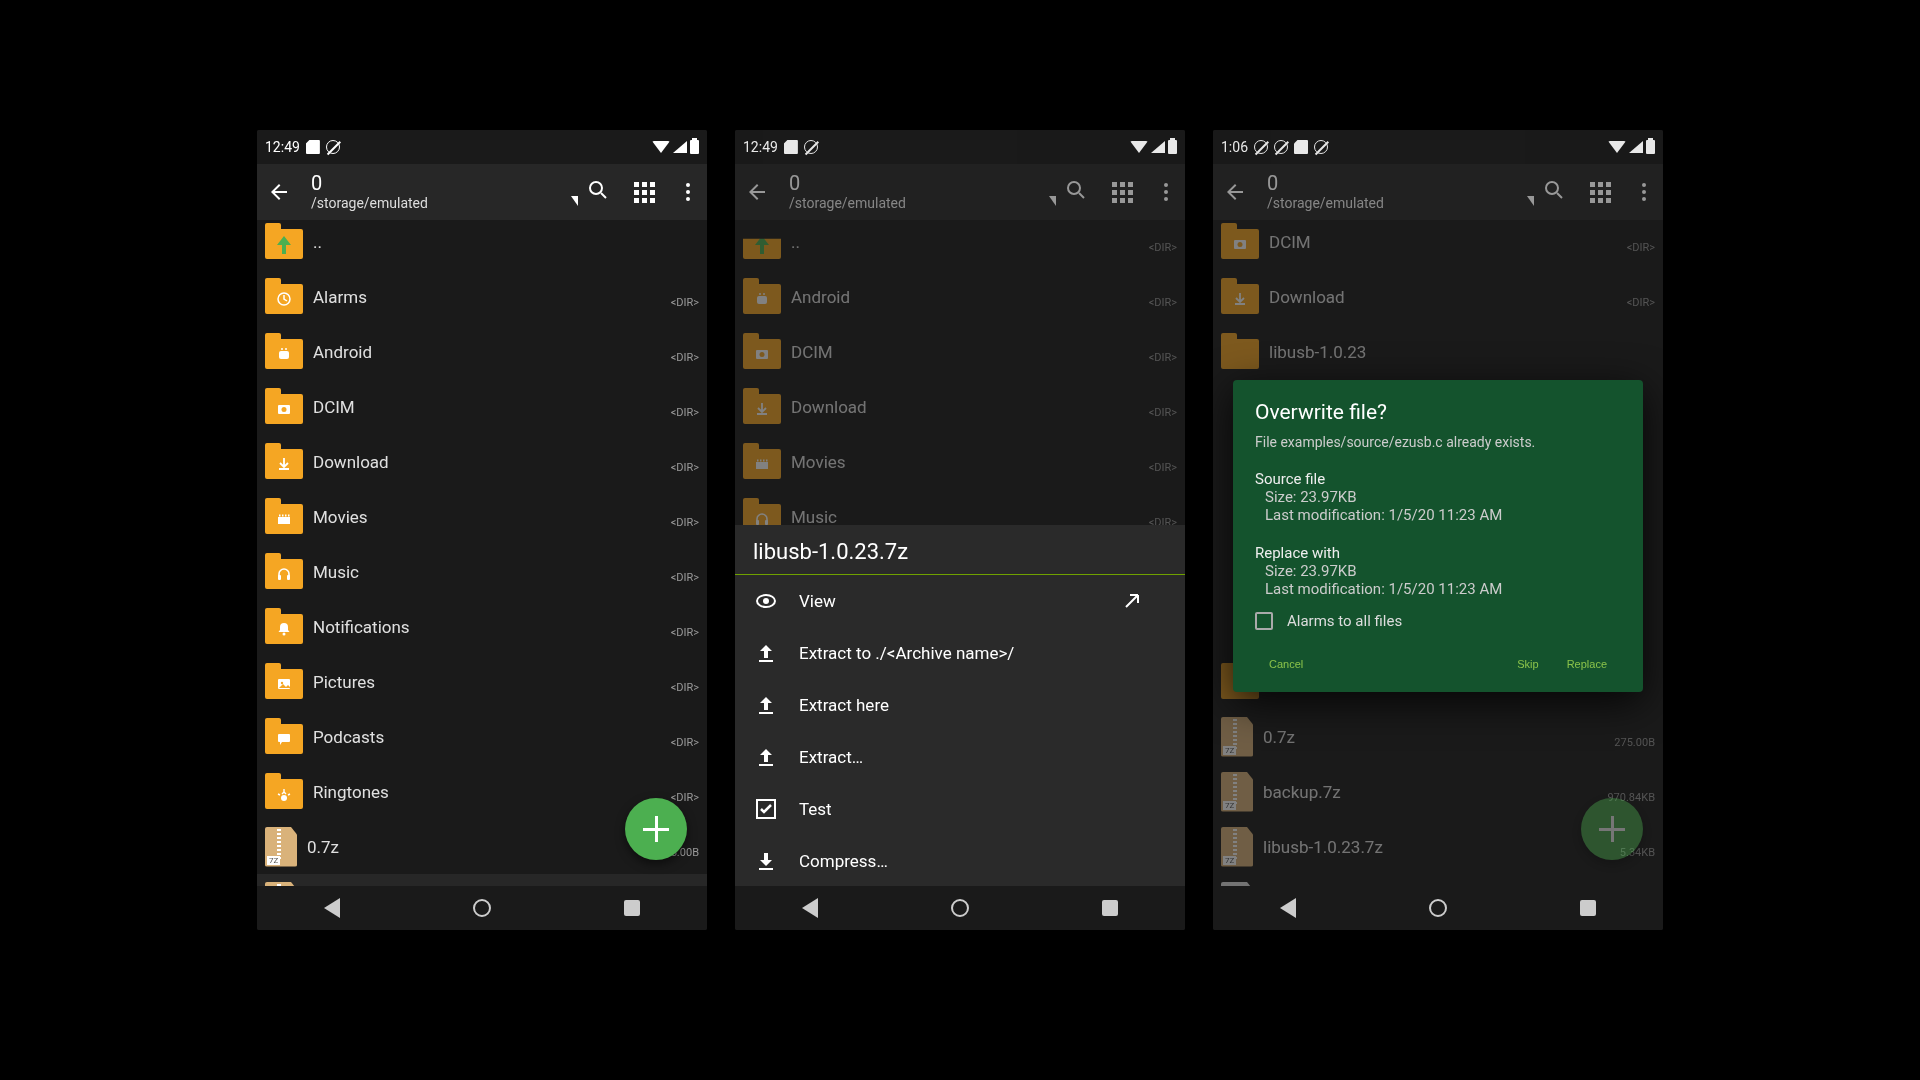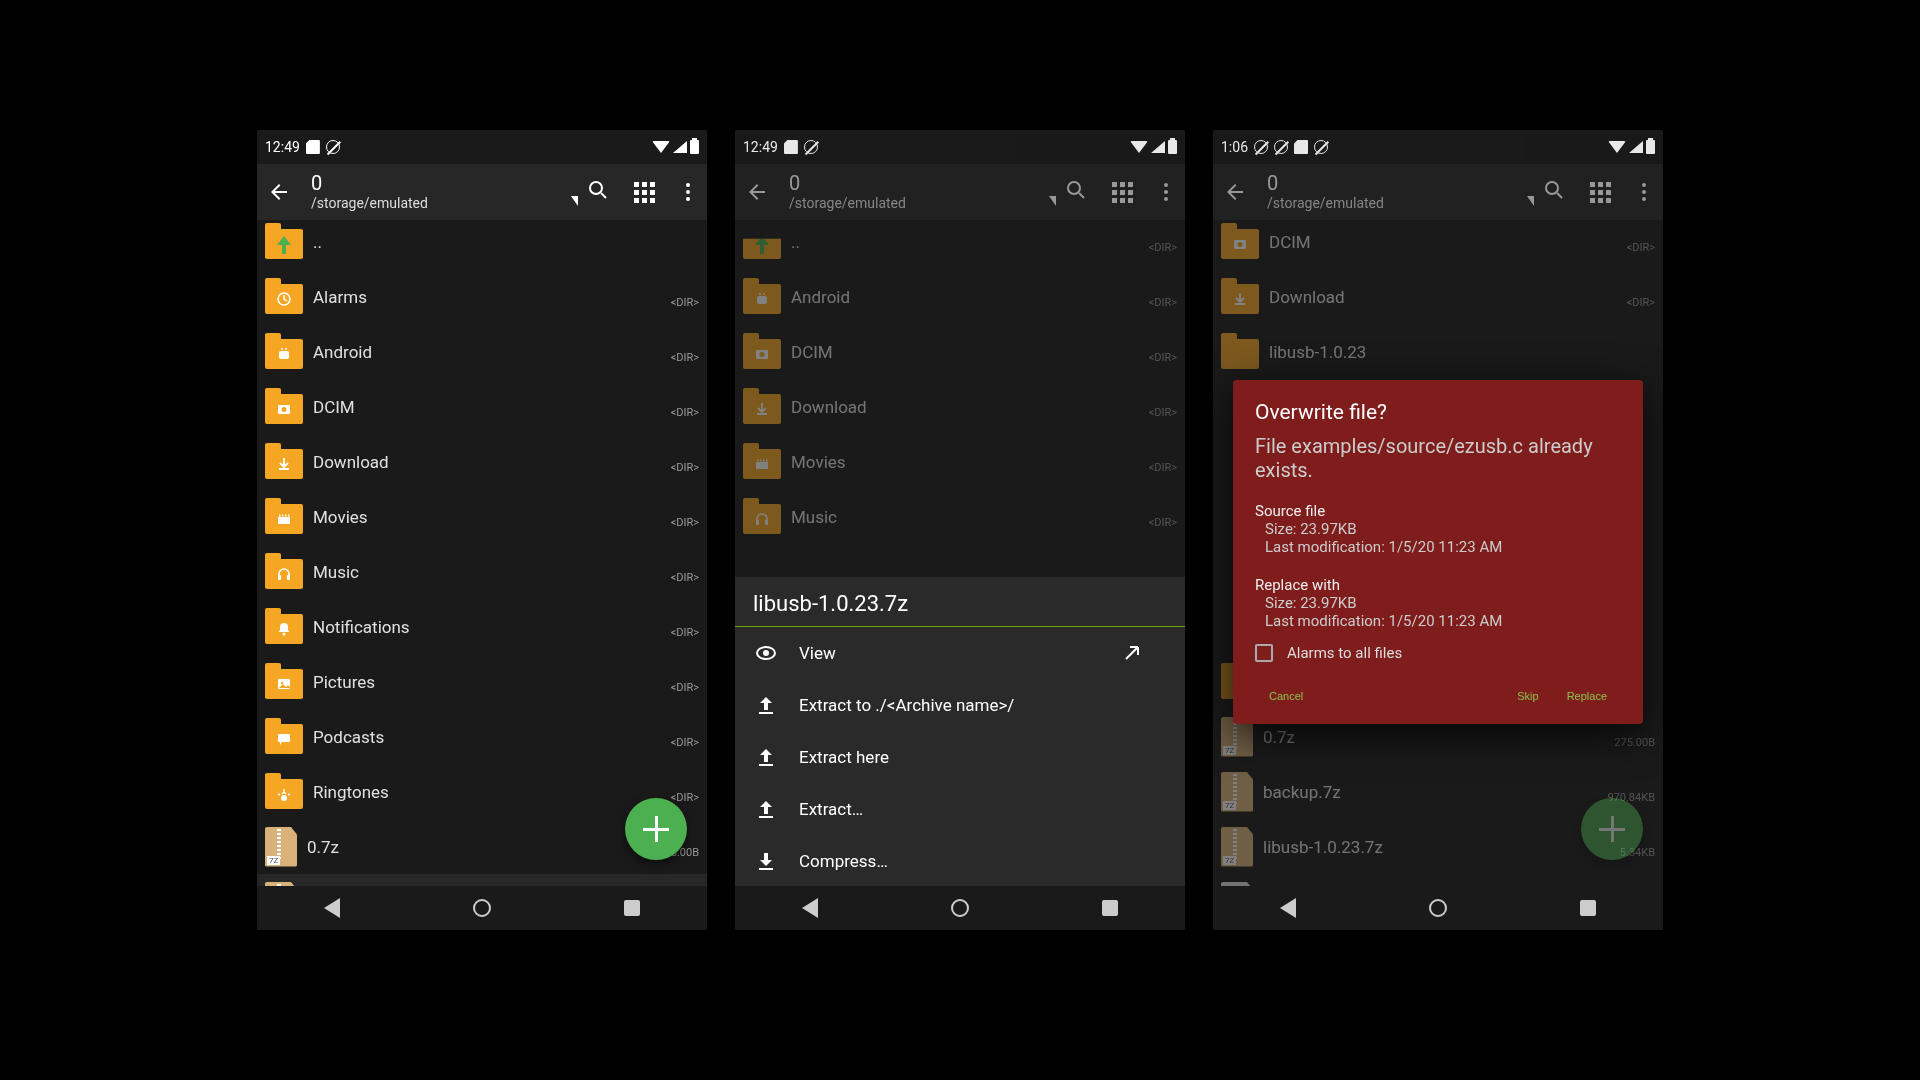--- a/index.html
+++ b/index.html
@@ -105,23 +105,23 @@
   .dim .list .row{opacity:.45;}
   .dim .appbar{opacity:.55;}
   .dim .statusbar{opacity:.9;}
   
   .sheet{position:absolute;left:0;right:0;bottom:43px;background:#2a2a2a;color:#fff;}
   .sheet-title{padding:14px 18px 10px;font-size:22px;border-bottom:1px solid #6fa100;}
   .sheet-row{height:52px;display:flex;align-items:center;padding:0 20px;font-size:17px;position:relative;}
   .sheet-row svg{width:22px;height:22px;fill:#fff;margin-right:22px;}
   .sheet-row .expand{position:absolute;right:20px;}
   
-  .dialog{position:absolute;left:20px;right:20px;top:250px;background:#7f1d1d;border-radius:4px;padding:20px 22px 14px;color:#ddd;box-shadow:0 10px 40px rgba(0,0,0,.8);}
+  .dialog{position:absolute;left:20px;right:20px;top:250px;background:#14532d;border-radius:4px;padding:20px 22px 14px;color:#ddd;box-shadow:0 10px 40px rgba(0,0,0,.8);}
   .dialog h3{font-size:21px;font-weight:400;color:#fff;margin-bottom:10px;}
-  .dialog .msg{font-size:20px;color:#ccc;margin-bottom:12px;}
+  .dialog .msg{font-size:14px;color:#ccc;margin-bottom:12px;}
   .dialog .sect{font-size:15px;color:#eee;margin-top:20px;}
   .dialog .subline{font-size:15px;color:#ccc;margin-left:10px;}
   .dialog .chkrow{display:flex;align-items:center;margin-top:14px;font-size:15px;}
   .dialog .chk{width:18px;height:18px;border:2px solid #aaa;border-radius:2px;margin-right:14px;}
   .dialog .dlgbtns{display:flex;margin-top:20px;}
   .dialog .dlgbtns .sp{flex:1;}
   .dialog .dlgbtns button{background:none;border:none;color:#8bc34a;font-size:11px;padding:8px 14px;cursor:pointer;}
   .row.sel{background:rgba(255,255,255,.06);}
   .partial-top{clip-path:inset(45% 0 0 0);}
 </style>
@@ -489,20 +489,28 @@
           </svg>
      <span>Extract here</span>
 
    </div>
         <div class="sheet-row">
      <svg viewBox="0 0 22 22">
             <path d="M11 3l-6 6h4v7h4v-7h4z"></path>
             <rect x="4" y="18" width="14" height="2"></rect>
           </svg>
      <span>Extract…</span>
+
+   </div>
+        <div class="sheet-row">
+     <svg viewBox="0 0 22 22">
+            <rect x="2" y="2" width="18" height="18" fill="none" stroke="#fff" stroke-width="2"></rect>
+            <path d="M6 11l3 3 7-7" fill="none" stroke="#fff" stroke-width="2.5"></path>
+          </svg>
+     <span>Test</span>
 
    </div>
         <div class="sheet-row">
      <svg viewBox="0 0 22 22">
             <path d="M11 16l6-6h-4V3H9v7H5z"></path>
             <rect x="4" y="18" width="14" height="2"></rect>
           </svg>
      <span>Compress…</span>
 
    </div>

